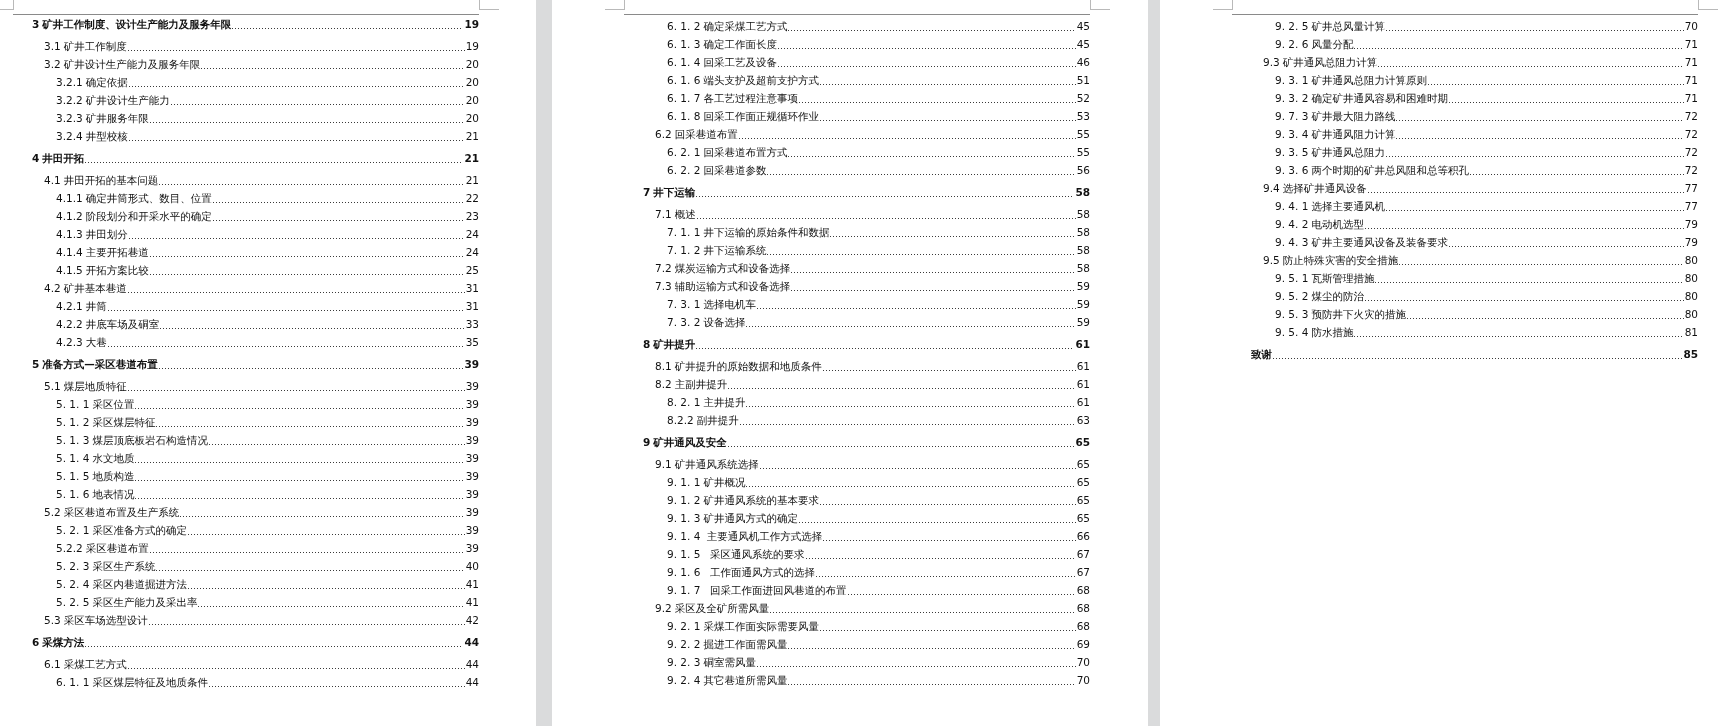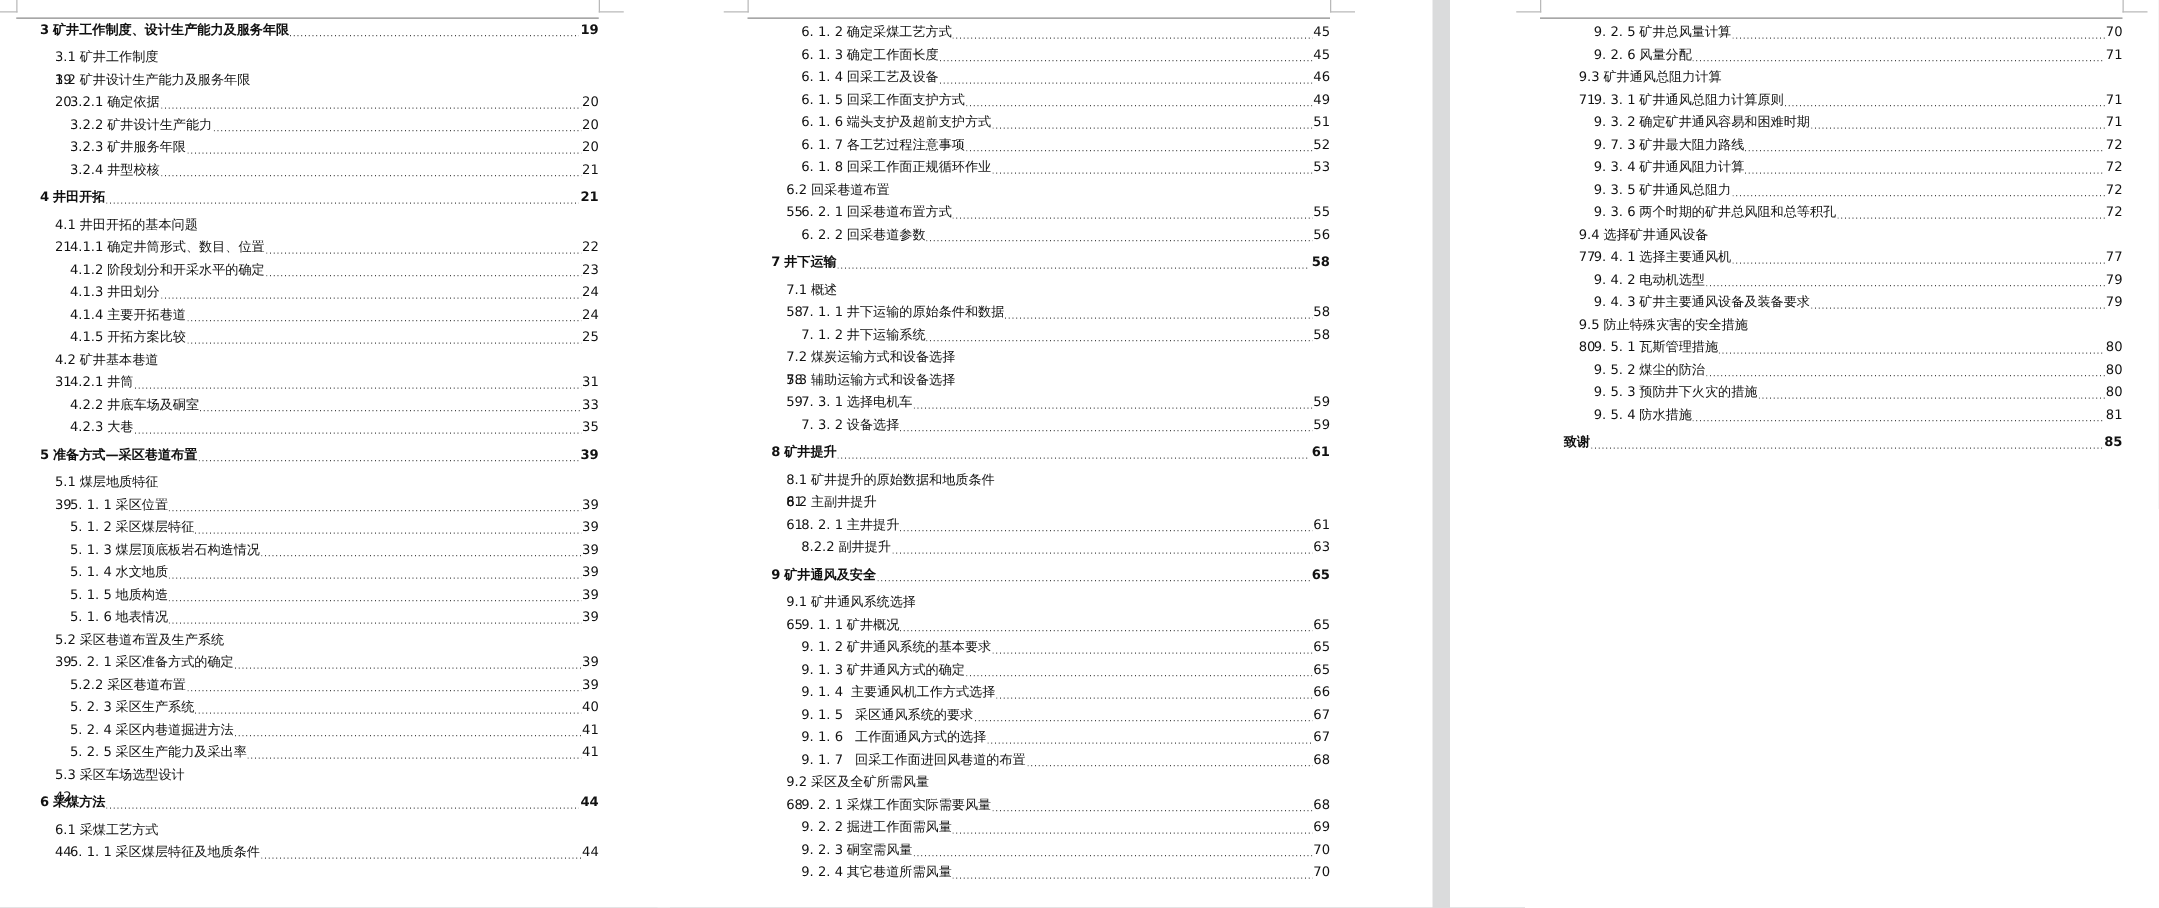--- a/index.html
+++ b/index.html
@@ -5,42 +5,42 @@
   html, body { margin: 0; padding: 0; }
   body {
     width: 1727px; height: 726px; overflow: hidden; position: relative;
     background: #dadbdc;
     font-family: "DejaVu Sans", "Liberation Sans", sans-serif;
   }
   .page {
     position: absolute; top: 0; height: 726px; background: #ffffff; overflow: hidden;
   }
   #page-1 { left: -59px; width: 595px; }
-  #page-2 { left: 526px; width: 596px; padding-left: 24px; }
+  #page-2 { left: 552px; width: 596px; }
   #page-3 { left: 1160px; width: 595px; }
 
   .corner-tl {
     position: absolute; left: 53px; top: 0; width: 20px; height: 10px;
     border-right: 1px solid #b9b9b9; border-bottom: 1px solid #b9b9b9; box-sizing: border-box;
   }
   .corner-tr {
     position: absolute; left: 538px; top: 0; width: 20px; height: 10px;
     border-left: 1px solid #b9b9b9; border-bottom: 1px solid #b9b9b9; box-sizing: border-box;
   }
   .header-rule {
     position: absolute; left: 72px; top: 14px; width: 466px; height: 1px; background: #8a8a8a;
   }
 
   .toc-list { position: absolute; left: 72px; width: 466px; }
   .toc-row {
     display: flex; align-items: flex-start; height: 18px; line-height: 18px;
     font-size: 10.5px; color: #111; white-space: pre; cursor: pointer;
   }
   .toc-row.lvl-1 { margin: 4px 0; font-weight: bold; padding-left: 19px; }
-  .toc-row.lvl-2 { padding-left: 31px; flex-direction: column; }
+  .toc-row.lvl-2 { padding-left: 31px; }
   .toc-row.lvl-3 { padding-left: 43px; }
   .toc-label { white-space: pre; }
   .toc-num { margin-right: 3px; }
   .toc-num:empty { display: none; }
   .toc-leader {
     flex: 1; height: 18px; margin: 0 1px;
     background-image: linear-gradient(to right, #3a3a3a 1px, transparent 1px);
     background-size: 3px 1px; background-repeat: repeat-x; background-position: 0 13px;
   }
   .toc-page { text-align: right; min-width: 10px; }
@@ -93,21 +93,20 @@
 </div>
 
 <div class="page" id="page-2">
   <div class="corner-tl"></div>
   <div class="corner-tr"></div>
   <div class="header-rule"></div>
   <div class="toc-list" style="top:16.5px">
       <div class="toc-row lvl-3"><span class="toc-label"><span class="toc-num">6. 1. 2</span><span class="toc-title">确定采煤工艺方式</span></span><span class="toc-leader"></span><span class="toc-page">45</span></div>
       <div class="toc-row lvl-3"><span class="toc-label"><span class="toc-num">6. 1. 3</span><span class="toc-title">确定工作面长度</span></span><span class="toc-leader"></span><span class="toc-page">45</span></div>
       <div class="toc-row lvl-3"><span class="toc-label"><span class="toc-num">6. 1. 4</span><span class="toc-title">回采工艺及设备</span></span><span class="toc-leader"></span><span class="toc-page">46</span></div>
-      <div class="toc-row lvl-3"><span class="toc-label"><span class="toc-num">6. 1. 5</span><span class="toc-title">回采工作面支护方式</span></span><span class="toc-leader"></span><span class="toc-page">49</span></div>
       <div class="toc-row lvl-3"><span class="toc-label"><span class="toc-num">6. 1. 6</span><span class="toc-title">端头支护及超前支护方式</span></span><span class="toc-leader"></span><span class="toc-page">51</span></div>
       <div class="toc-row lvl-3"><span class="toc-label"><span class="toc-num">6. 1. 7</span><span class="toc-title">各工艺过程注意事项</span></span><span class="toc-leader"></span><span class="toc-page">52</span></div>
       <div class="toc-row lvl-3"><span class="toc-label"><span class="toc-num">6. 1. 8</span><span class="toc-title">回采工作面正规循环作业</span></span><span class="toc-leader"></span><span class="toc-page">53</span></div>
       <div class="toc-row lvl-2"><span class="toc-label"><span class="toc-num">6.2</span><span class="toc-title">回采巷道布置</span></span><span class="toc-leader"></span><span class="toc-page">55</span></div>
       <div class="toc-row lvl-3"><span class="toc-label"><span class="toc-num">6. 2. 1</span><span class="toc-title">回采巷道布置方式</span></span><span class="toc-leader"></span><span class="toc-page">55</span></div>
       <div class="toc-row lvl-3"><span class="toc-label"><span class="toc-num">6. 2. 2</span><span class="toc-title">回采巷道参数</span></span><span class="toc-leader"></span><span class="toc-page">56</span></div>
       <div class="toc-row lvl-1"><span class="toc-label"><span class="toc-num">7</span><span class="toc-title">井下运输</span></span><span class="toc-leader"></span><span class="toc-page">58</span></div>
       <div class="toc-row lvl-2"><span class="toc-label"><span class="toc-num">7.1</span><span class="toc-title">概述</span></span><span class="toc-leader"></span><span class="toc-page">58</span></div>
       <div class="toc-row lvl-3"><span class="toc-label"><span class="toc-num">7. 1. 1</span><span class="toc-title">井下运输的原始条件和数据</span></span><span class="toc-leader"></span><span class="toc-page">58</span></div>
       <div class="toc-row lvl-3"><span class="toc-label"><span class="toc-num">7. 1. 2</span><span class="toc-title">井下运输系统</span></span><span class="toc-leader"></span><span class="toc-page">58</span></div>

